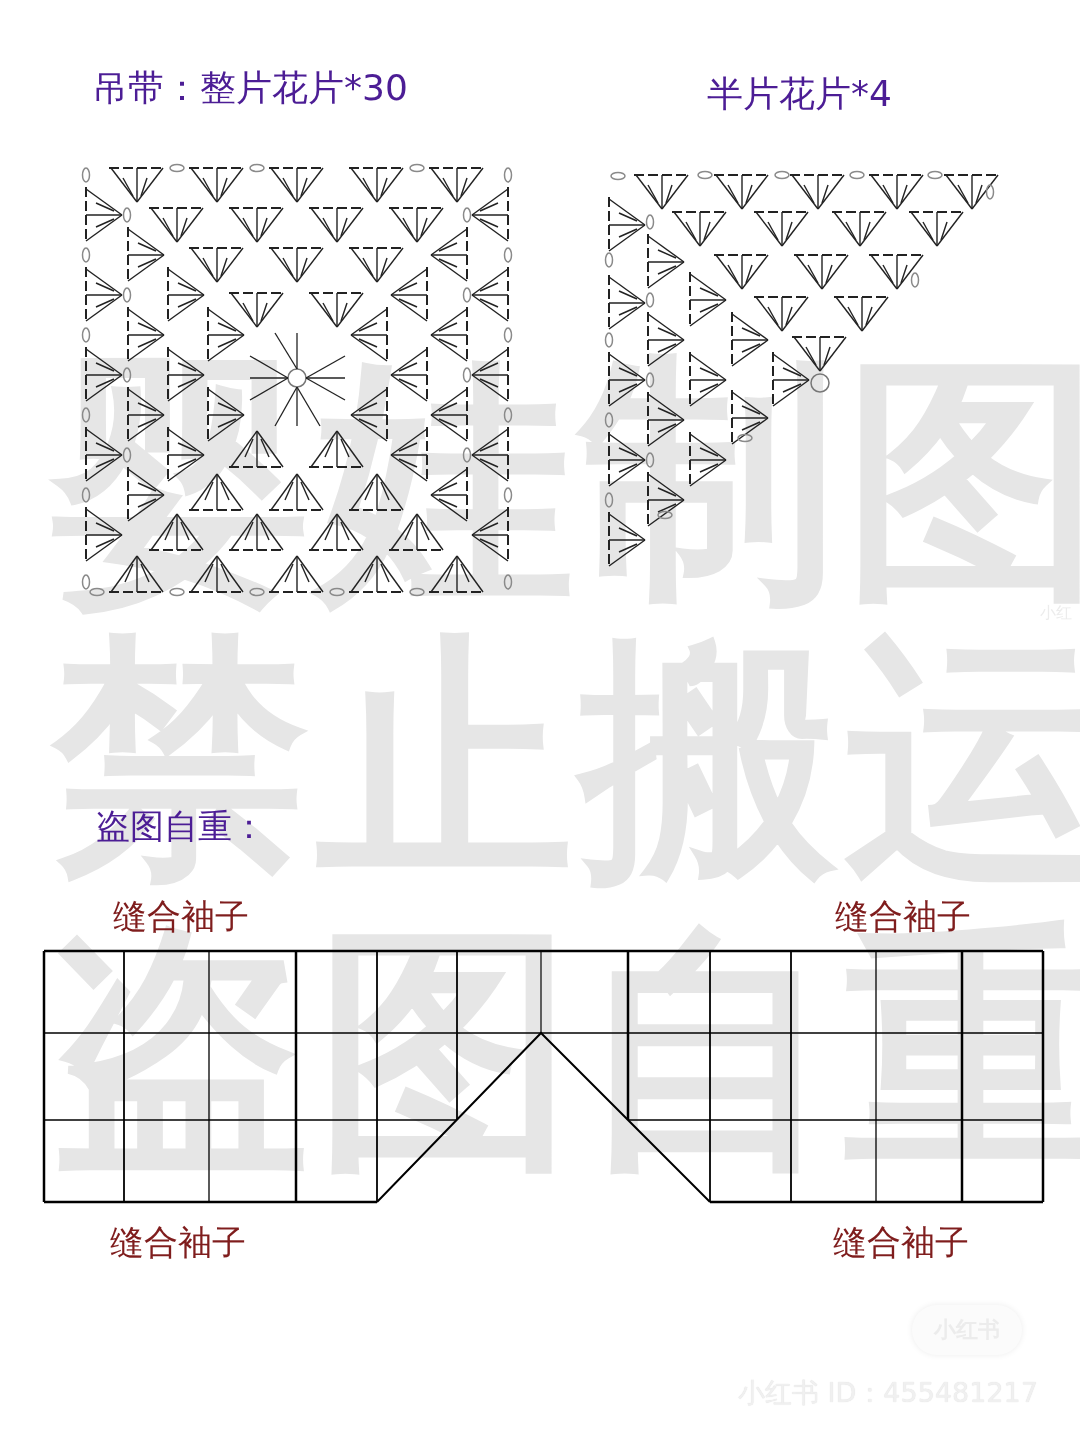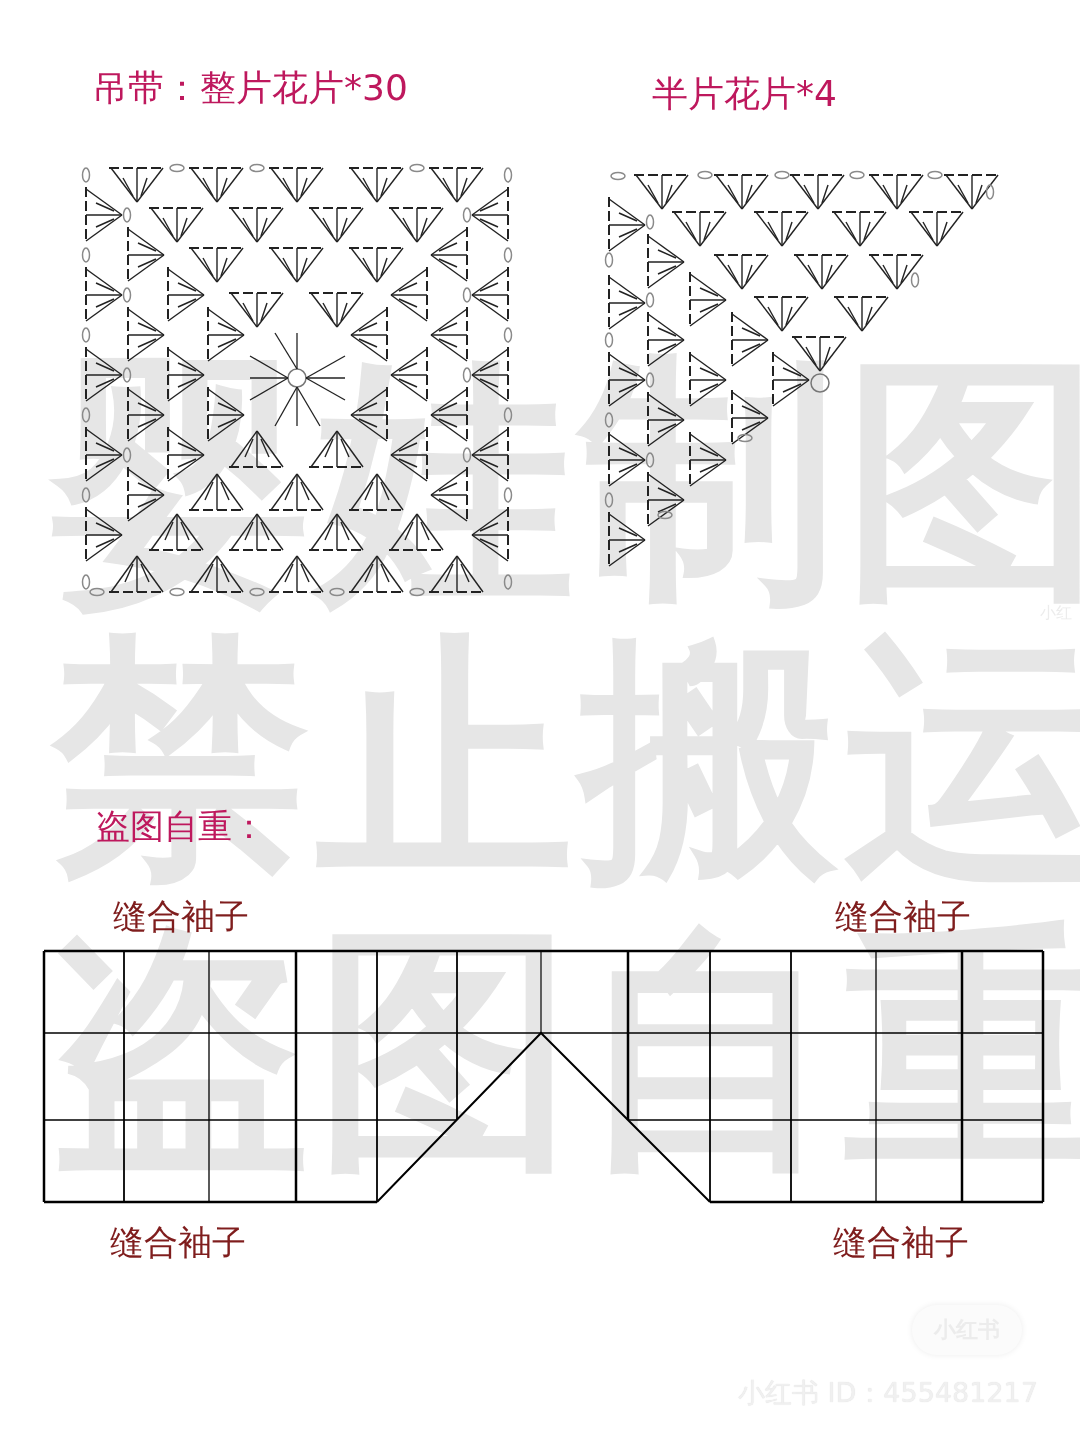--- a/index.html
+++ b/index.html
@@ -1,40 +1,40 @@
 <!DOCTYPE html>
 <html><head>
 <meta charset="utf-8">
 <style>
   html, body { margin:0; padding:0; background:#ffffff; }
   body { width:1080px; height:1440px; position:relative; overflow:hidden;
          font-family:"DejaVu Sans", "Liberation Sans", sans-serif; color:#111; }
   .abs { position:absolute; }
-  .title { font-size:36px; line-height:40px; white-space:nowrap; color:#be185d; }
+  .title { font-size:36px; line-height:40px; white-space:nowrap; color:#4c1d95; }
   .label { font-size:34px; line-height:40px; white-space:nowrap; color:#7f1d1d; }
   .wm { position:absolute; color:#e6e6e6; font-weight:bold; font-size:258px; line-height:280px;
         letter-spacing:6px; white-space:nowrap; z-index:0; }
   .layer { position:absolute; left:0; top:0; z-index:1; }
   svg { display:block; }
   .xhs-badge { position:absolute; left:912px; top:1305px; width:110px; height:50px; border-radius:25px;
                background:#fbfbfb; box-shadow:0 0 6px #ececec; color:#ececec; font-size:22px; font-weight:bold;
                text-align:center; line-height:50px; z-index:2; }
   .xhs-id { position:absolute; left:738px; top:1375px; font-size:27px; color:#f0f0f0; z-index:2;
             text-shadow:0 0 1px #d8d8d8; white-space:nowrap; }
   .xhs-small { position:absolute; left:1040px; top:603px; font-size:16px; color:#ececec; z-index:2; }
 </style>
 </head>
 <body>
 
 <div class="wm" style="left:52px; top:340px;">婴娃制图</div>
 <div class="wm" style="left:52px; top:620px;">禁止搬运</div>
 <div class="wm" style="left:52px; top:910px;">盗图自重</div>
 
 <div class="abs title" style="left:92px; top:68px; z-index:2;">吊带：整片花片*30</div>
-<div class="abs title" style="left:652px; top:74px; z-index:2;">半片花片*4</div>
+<div class="abs title" style="left:707px; top:74px; z-index:2;">半片花片*4</div>
 
 <svg class="layer" width="1080" height="620" viewBox="0 0 1080 620">
   <defs>
     <g id="fanDown" stroke="#222" stroke-width="1.4" fill="none">
       <line x1="-26" y1="0" x2="0" y2="34"></line>
       <line x1="26" y1="0" x2="0" y2="34"></line>
       <line x1="0" y1="0" x2="0" y2="34"></line>
       <line x1="-14" y1="10" x2="-4" y2="28"></line>
       <line x1="10" y1="10" x2="4" y2="28"></line>
       <line x1="-28" y1="0" x2="28" y2="0" stroke-dasharray="10 4" stroke-width="2"></line>

